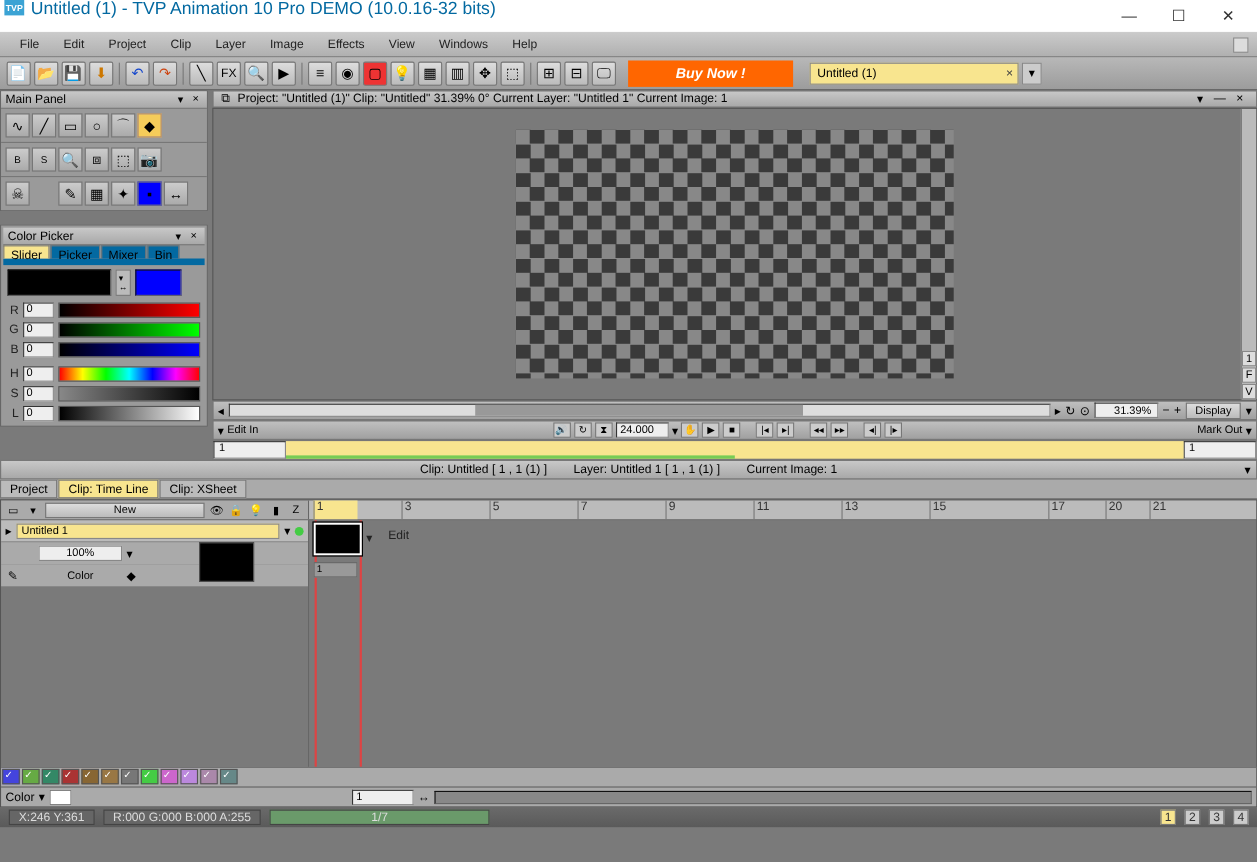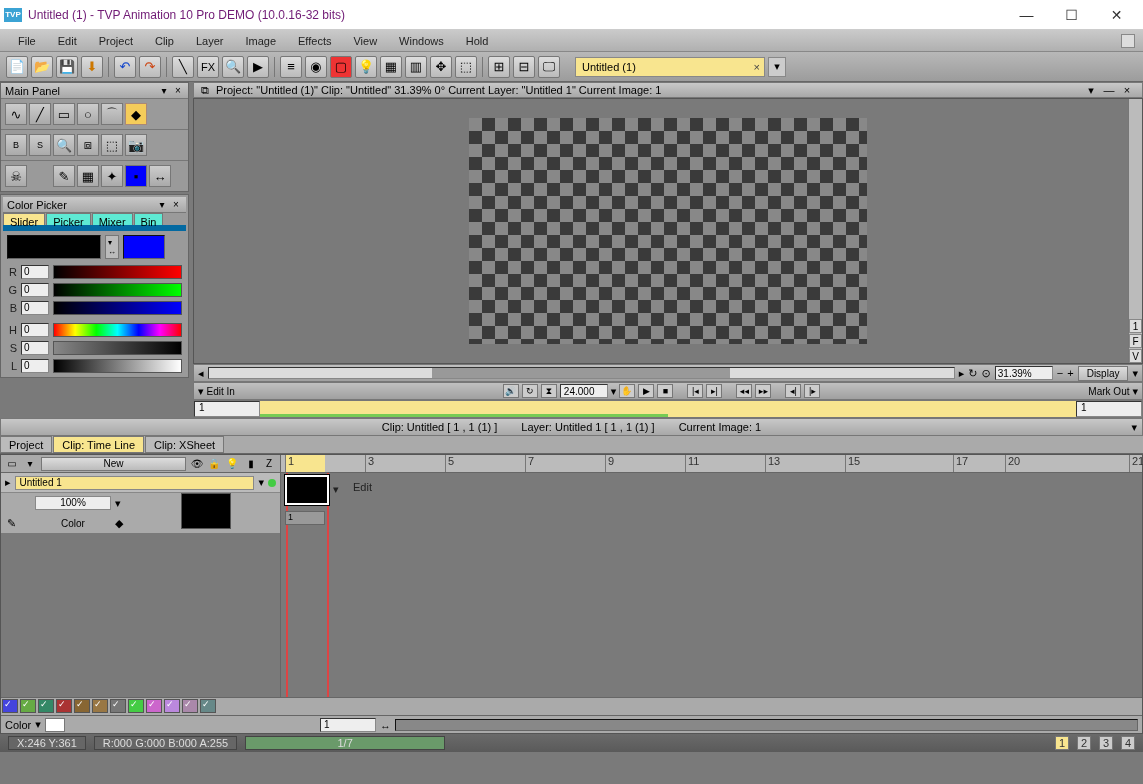--- a/index.html
+++ b/index.html
@@ -1,19 +1,19 @@
 <!DOCTYPE html>
 <html><head>
 <meta charset="utf-8">
 <style>
 *{box-sizing:border-box;margin:0;padding:0;font-family:"Segoe UI",Tahoma,sans-serif;font-size:11px;user-select:none}
 body{width:1143px;height:784px;background:#7a7a7a;overflow:hidden;position:relative}
-.titlebar{height:30px;background:#fff;display:flex;align-items:center;padding:0 4px;border-bottom:1px solid #ccc}
+.titlebar{height:30px;background:#fff;display:flex;padding:0 4px;border-bottom:1px solid #ccc}
 .titlebar .logo{width:18px;height:14px;background:#3ba3d4;display:inline-flex;align-items:center;justify-content:center;color:#fff;font-size:8px;font-weight:bold;margin-right:6px}
-.titlebar .title{flex:1;color:#701a75;font-size:12px}
+.titlebar .title{flex:1;color:#0369a1;font-size:16px}
 .winbtns{display:flex}
 .winbtn{width:45px;height:28px;display:flex;align-items:center;justify-content:center;color:#333;font-size:14px}
 .menubar{height:22px;background:linear-gradient(#cacaca,#b0b0b0);display:flex;align-items:center;padding:0 8px;gap:2px;border-bottom:1px solid #888}
 .menubar .m{padding:2px 10px;color:#222}
 .menubar .menuopt{margin-left:auto;width:14px;height:14px;border:1px solid #888;background:#ddd}
 .toolbar{height:30px;background:linear-gradient(#b8b8b8,#9c9c9c);display:flex;align-items:center;padding:2px 6px;gap:3px;border-bottom:1px solid #666}
 .tbtn{width:22px;height:22px;border:1px solid #777;background:linear-gradient(#ddd,#bbb);display:flex;align-items:center;justify-content:center;border-radius:2px;font-size:13px}
 .sep{width:1px;height:20px;background:#777;margin:0 2px}
 .buynow{margin-left:8px;width:150px;height:24px;background:#f60;display:flex;align-items:center;justify-content:center;color:#fff;font-weight:bold;font-style:italic;font-size:13px}
 .tabfield{margin-left:12px;width:190px;height:20px;background:#f8e58f;border:1px solid #888;display:flex;align-items:center;padding:0 6px;position:relative}
@@ -23,21 +23,21 @@
 .leftcol{width:189px;display:flex;flex-direction:column}
 .panel{background:#9a9a9a;border:1px solid #666}
 .panelhdr{height:16px;background:linear-gradient(#c8c8c8,#a8a8a8);display:flex;align-items:center;padding:0 4px;font-size:11px;border-bottom:1px solid #777}
 .panelhdr .sp{flex:1}
 .panelhdr .pbtn{width:12px;height:12px;font-size:10px;display:flex;align-items:center;justify-content:center;margin-left:2px}
 .toolgrid{display:flex;flex-wrap:wrap;padding:4px;gap:2px;background:#9a9a9a}
 .toolbtn{width:22px;height:22px;border:1px solid #777;background:linear-gradient(#ccc,#aaa);display:flex;align-items:center;justify-content:center;font-size:13px}
 .toolbtn.sel{background:#f5cc5a;border-color:#a87}
 .cpicker{background:#9a9a9a;padding:2px}
 .cptabs{display:flex;height:18px;border-bottom:6px solid #0369a1}
-.cptab{padding:2px 6px;border:1px solid #777;border-bottom:none;background:#5eead4;margin-right:1px}
+.cptab{padding:2px 6px;border:1px solid #777;border-bottom:none;background:#0369a1;margin-right:1px}
 .cptab.sel{background:#f8e58f}
 .swatches{display:flex;padding:4px;gap:4px;align-items:center}
 .swatch-a{width:94px;height:24px;background:#000;border:1px inset #666}
 .swatch-dd{width:14px;height:24px;background:#bbb;border:1px solid #777;display:flex;flex-direction:column;align-items:center;justify-content:center;font-size:8px}
 .swatch-b{width:42px;height:24px;background:#00f;border:1px inset #666}
 .slider-row{display:flex;align-items:center;height:18px;padding:0 4px;gap:4px}
 .slider-row .lbl{width:10px;text-align:right;color:#222}
 .slider-row .val{width:28px;height:14px;background:#eee;border:1px inset #888;padding:0 2px;font-size:10px}
 .slider-row .grad{flex:1;height:14px;border:1px solid #555}
 .grad-r{background:linear-gradient(to right,#000,#f00)}
@@ -50,21 +50,21 @@
 .canvas-hdr{height:16px;background:linear-gradient(#c8c8c8,#a8a8a8);display:flex;align-items:center;padding:0 4px;font-size:11px;border:1px solid #777}
 .canvas-hdr .icn{width:14px;height:14px;margin-right:4px;display:flex;align-items:center;justify-content:center}
 .canvas-hdr .sp{flex:1}
 .canvas-body{flex:1;background:#7a7a7a;border:1px solid #555;position:relative;display:flex;align-items:center;justify-content:center}
 .checker{width:398px;height:226px;background-image:repeating-conic-gradient(#3a3a3a 0 25%,#888 25% 50%);background-size:26px 26px}
 .vscroll{position:absolute;right:0;top:0;width:14px;height:100%;background:#bbb;border-left:1px solid #777}
 .vscroll .vtag{height:14px;background:#ddd;border:1px solid #888;display:flex;align-items:center;justify-content:center;font-size:10px}
 .canvas-foot{height:18px;background:linear-gradient(#c0c0c0,#a0a0a0);display:flex;align-items:center;padding:0 4px;gap:4px;border:1px solid #777}
 .canvas-foot .scroll{flex:1;height:12px;background:#ddd;border:1px inset #888;position:relative}
 .canvas-foot .scroll .thumb{position:absolute;left:30%;width:40%;height:100%;background:#999}
-.zoomfield{width:58px;height:14px;background:#eee;border:1px inset #888;padding:0 2px;font-size:10px;display:flex;align-items:center}
+.zoomfield{width:58px;height:14px;background:#eee;border:1px inset #888;padding:0 17px;font-size:10px;display:flex;align-items:center}
 .dispbtn{padding:1px 8px;background:linear-gradient(#ddd,#bbb);border:1px solid #777;font-size:10px}
 .playbar{height:18px;background:linear-gradient(#c0c0c0,#a0a0a0);display:flex;align-items:center;padding:0 4px;gap:3px;border:1px solid #777}
 .playbar .lbl{font-size:10px}
 .playbar .sp{flex:1}
 .pbtn2{width:16px;height:14px;border:1px solid #777;background:#ccc;display:flex;align-items:center;justify-content:center;font-size:9px}
 .fpsfield{width:48px;height:14px;background:#eee;border:1px inset #888;font-size:10px;display:flex;align-items:center;padding:0 3px}
 .framebar{height:18px;display:flex;border:1px solid #777}
 .framebar .fin{width:66px;background:#eee;border:1px inset #888;padding:0 4px;font-size:10px}
 .framebar .track{flex:1;background:#f8e58f;position:relative}
 .framebar .track::after{content:"";position:absolute;bottom:0;left:0;width:50%;height:3px;background:#7c5}
@@ -119,21 +119,21 @@
 <div class="menubar">
   <span class="m">File</span>
   <span class="m">Edit</span>
   <span class="m">Project</span>
   <span class="m">Clip</span>
   <span class="m">Layer</span>
   <span class="m">Image</span>
   <span class="m">Effects</span>
   <span class="m">View</span>
   <span class="m">Windows</span>
-  <span class="m">Hold</span>
+  <span class="m">Help</span>
   <span class="menuopt"></span>
 </div>
 
 <div class="toolbar">
   <div class="tbtn">📄</div>
   <div class="tbtn">📂</div>
   <div class="tbtn">💾</div>
   <div class="tbtn" style="color:#c70">⬇</div>
   <div class="sep"></div>
   <div class="tbtn" style="color:#14c">↶</div>
@@ -149,20 +149,21 @@
   <div class="tbtn" style="background:#e33">▢</div>
   <div class="tbtn">💡</div>
   <div class="tbtn">▦</div>
   <div class="tbtn">▥</div>
   <div class="tbtn">✥</div>
   <div class="tbtn">⬚</div>
   <div class="sep"></div>
   <div class="tbtn">⊞</div>
   <div class="tbtn">⊟</div>
   <div class="tbtn">🖵</div>
+  <div class="buynow">Buy Now !</div>
   <div class="tabfield">
     <span>Untitled (1)</span>
     <span class="x">×</span>
   </div>
   <div class="tabfield-dd">▾</div>
 </div>
 
 <div class="workarea">
   <div class="leftcol">
     <div class="panel">
@@ -191,21 +192,21 @@
       <div class="toolgrid" style="border-top:1px solid #777">
         <div class="toolbtn">☠</div>
         <div style="width:22px"></div>
         <div class="toolbtn">✎</div>
         <div class="toolbtn">▦</div>
         <div class="toolbtn">✦</div>
         <div class="toolbtn" style="background:#00f">▪</div>
         <div class="toolbtn">↔</div>
       </div>
     </div>
-    <div class="panel cpicker" style="margin-top:2px">
+    <div class="panel cpicker" style="margin-top:12px">
       <div class="panelhdr">
         <span>Color Picker</span>
         <span class="sp"></span>
         <span class="pbtn">▾</span>
         <span class="pbtn">×</span>
       </div>
       <div class="cptabs">
         <div class="cptab sel">Slider</div>
         <div class="cptab">Picker</div>
         <div class="cptab">Mixer</div>
@@ -344,21 +345,21 @@
       <span class="tick" style="left:4px;background:#f8e58f;width:40px">1</span>
       <span class="tick" style="left:84px">3</span>
       <span class="tick" style="left:164px">5</span>
       <span class="tick" style="left:244px">7</span>
       <span class="tick" style="left:324px">9</span>
       <span class="tick" style="left:404px">11</span>
       <span class="tick" style="left:484px">13</span>
       <span class="tick" style="left:564px">15</span>
       <span class="tick" style="left:672px">17</span>
       <span class="tick" style="left:724px">20</span>
-      <span class="tick" style="left:848px">21</span>
+      <span class="tick" style="left:764px">21</span>
     </div>
   </div>
   <div class="tl-body">
     <div class="tl-layers">
       <div class="layer-row">
         <span>▸</span>
         <div class="nm">Untitled 1</div>
         <span>▾</span>
         <span class="dot"></span>
       </div>

